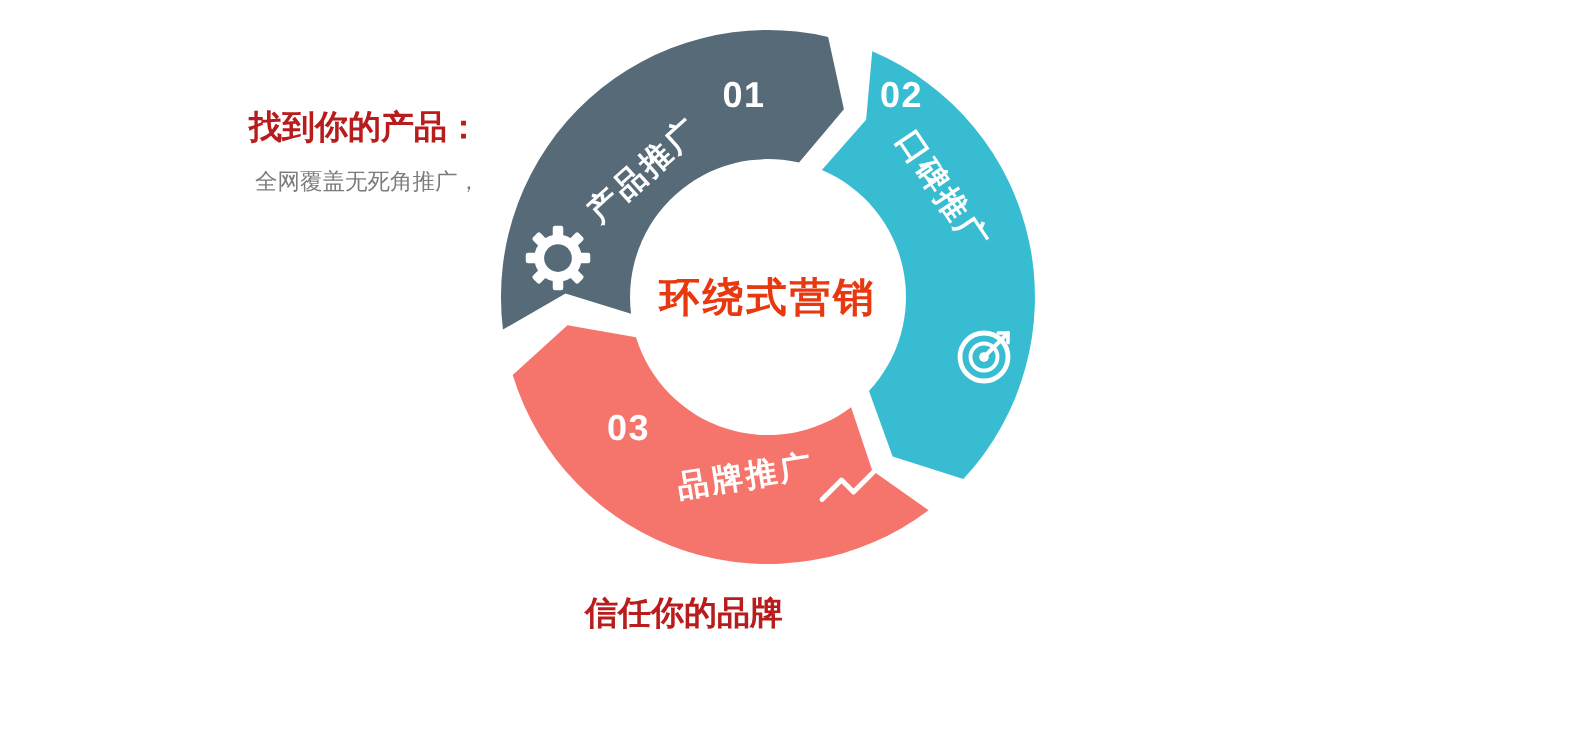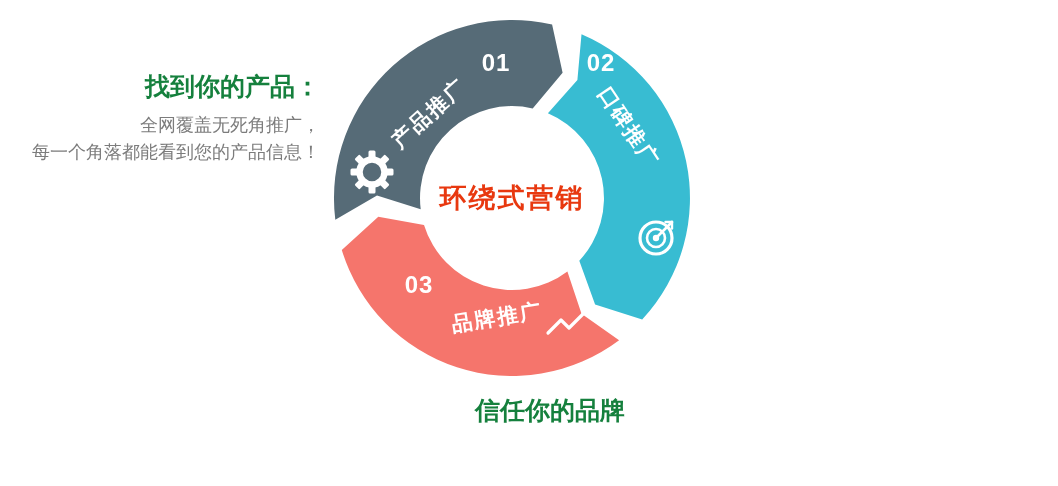--- a/index.html
+++ b/index.html
@@ -11,23 +11,23 @@
 
   
   .seg-num   { font-family:"Liberation Sans","DejaVu Sans",sans-serif; font-size:24px; font-weight:600; fill:#ffffff; letter-spacing:1px; }
   .seg-label { font-family:"Liberation Sans","DejaVu Sans",sans-serif; font-size:21px; font-weight:700; fill:#ffffff; letter-spacing:2px; }
   .center-label { font-family:"Liberation Sans","DejaVu Sans",sans-serif; font-size:27px; font-weight:700; letter-spacing:2px; }
 
   
   .callout { position:absolute; }
   .callout-left   { top:70px;  left:18px;  width:302px; text-align:right; }
   .callout-right  { top:70px;  left:737px; width:320px; text-align:left; }
-  .callout-bottom { top:394px; left:380px; width:340px; text-align:center; }
-  .callout-title { margin:0 0 9px 0; font-size:25px; font-weight:700; color:#15803d; }
-  .callout-line  { margin:0; font-size:18px; line-height:27px; color:#7c7c7c; }
+  .callout-bottom { top:394px; left:390px; width:340px; text-align:left; }
+  .callout-title { margin:0 0 9px 0; font-size:22px; font-weight:700; color:#b91c1c; }
+  .callout-line  { margin:0; font-size:15px; line-height:27px; color:#7c7c7c;font-family:Liberation Mono, monospace; }
 </style>
 </head>
 <body>
 
 <div class="canvas">
 
   <svg class="ring" viewBox="0 0 1058 486" aria-hidden="true">
 
     <path d="M335.3 219.7 A178 178 0 0 1 552.1 24.6 L562.6 72.8 L532.7 108.4 A92 92 0 0 0 420.7 209.2 L377.0 195.6 Z" fill="#566b77"></path>
     <path d="M581.5 34.2 A178 178 0 0 1 642.2 319.4 L595.1 304.4 L579.3 260.7 A92 92 0 0 0 547.9 113.3 L577.4 79.9 Z" fill="#38bcd2"></path>
@@ -66,21 +66,20 @@
       <polyline points="-24,13 -11,0 -3,8 12,-7" stroke="#ffffff" stroke-width="3.2" fill="none" stroke-linecap="round" stroke-linejoin="round"></polyline>
       <path d="M17 -12 L14.8 -4.2 L9.2 -9.8 Z" fill="#ffffff"></path>
     </g>
 
     <text class="center-label" x="512" y="207" text-anchor="middle" fill="#e8380f">环绕式营销</text>
   </svg>
 
   <div class="callout callout-left">
     <p class="callout-title">找到你的产品：</p>
     <p class="callout-line">全网覆盖无死角推广，</p>
-    <p class="callout-line">每一个角落都能看到您的产品信息！</p>
   </div>
 
 
   <div class="callout callout-bottom">
     <p class="callout-title">信任你的品牌</p>
   </div>
 
 </div>
 
 </body></html>

